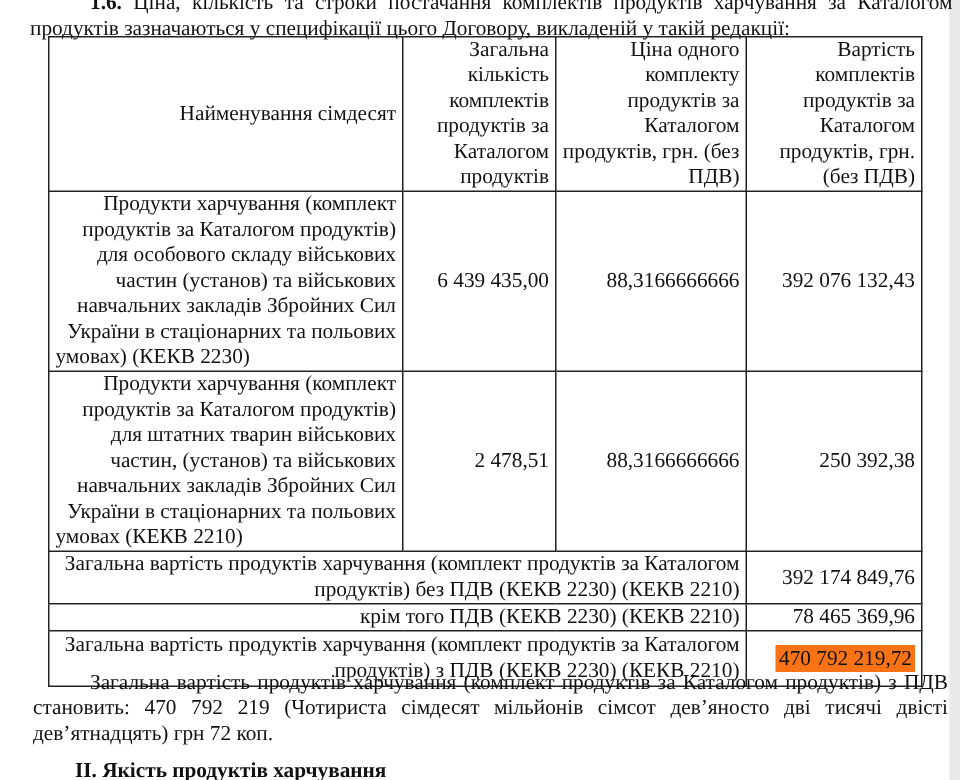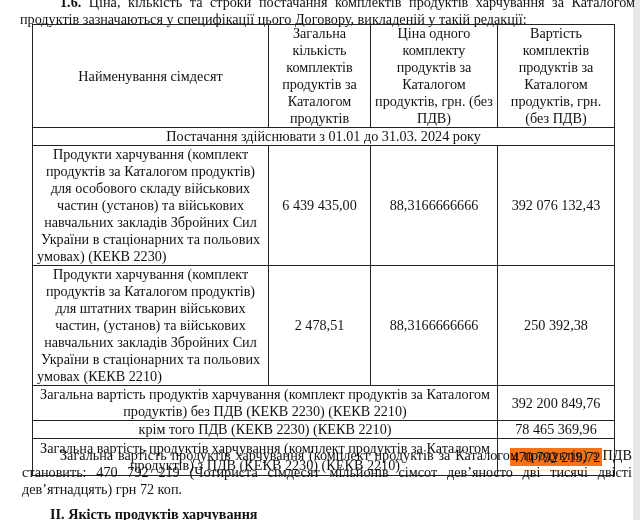--- a/index.html
+++ b/index.html
@@ -12,21 +12,21 @@
   .strip { position: absolute; top: 0; right: 0; width: 7px; height: 520px; background: #e8e8e8; }
   .intro { position: absolute; left: 20px; top: -6px; width: 615px; }
   .intro p { margin: 0; text-indent: 40px; text-align: justify; }
   .intro .b { font-weight: bold; }
   table.spec {
     position: absolute; left: 32px; top: 24px; border-collapse: collapse;
     table-layout: fixed; width: 582px;
   }
   table.spec td {
     border: 1.3px solid #222; padding: 0 4px; vertical-align: middle;
-    text-align: center;
+    text-align: right;
   }
   td.just { text-align: justify; text-align-last: left; }
   .hl { background: #f97316; padding: 1px 2px; }
   .after { position: absolute; left: 22px; top: 447px; width: 610px; }
   .after p { margin: 0; text-indent: 38px; text-align: justify; }
   .sec { position: absolute; left: 50px; top: 506px; font-weight: bold; }
 </style>
 </head>
 <body>
 
@@ -43,38 +43,35 @@
       <col style="width:127px">
       <col style="width:117px">
   </colgroup>
   <tbody>
       <tr style="height:96px">
     <td>Найменування сімдесят</td>
     <td>Загальна кількість комплектів продуктів за Каталогом продуктів</td>
     <td>Ціна одного комплекту продуктів за Каталогом продуктів, грн. (без ПДВ)</td>
     <td>Вартість комплектів продуктів за Каталогом продуктів, грн.(без ПДВ)</td>
   </tr>
-  <tr style="height:18px">
-    <td colspan="4">Постачання здійснювати з 01.01 до 31.03. 2024 року</td>
-  </tr>
   <tr style="height:112px">
     <td class="just">Продукти харчування (комплект продуктів за Каталогом продуктів) для особового складу військових частин (установ) та військових навчальних закладів Збройних Сил України в стаціонарних та польових умовах) (КЕКВ 2230)</td>
     <td>6 439 435,00</td>
     <td>88,3166666666</td>
     <td>392 076 132,43</td>
   </tr>
   <tr style="height:108px">
     <td class="just">Продукти харчування (комплект продуктів за Каталогом продуктів) для штатних тварин військових частин, (установ) та військових навчальних закладів Збройних Сил України в стаціонарних та польових умовах (КЕКВ 2210)</td>
     <td>2 478,51</td>
     <td>88,3166666666</td>
     <td>250 392,38</td>
   </tr>
   <tr style="height:34px">
     <td colspan="3">Загальна вартість продуктів харчування (комплект продуктів за Каталогом продуктів) без ПДВ (КЕКВ 2230) (КЕКВ 2210)</td>
-    <td>392 200 849,76</td>
+    <td>392 174 849,76</td>
   </tr>
   <tr style="height:18px">
     <td colspan="3">крім того ПДВ (КЕКВ 2230) (КЕКВ 2210)</td>
     <td>78 465 369,96</td>
   </tr>
   <tr style="height:37px">
     <td colspan="3">Загальна вартість продуктів харчування (комплект продуктів за Каталогом продуктів) з ПДВ (КЕКВ 2230) (КЕКВ 2210)</td>
     <td><span class="hl">470 792 219,72</span></td>
   </tr>
 </tbody>

